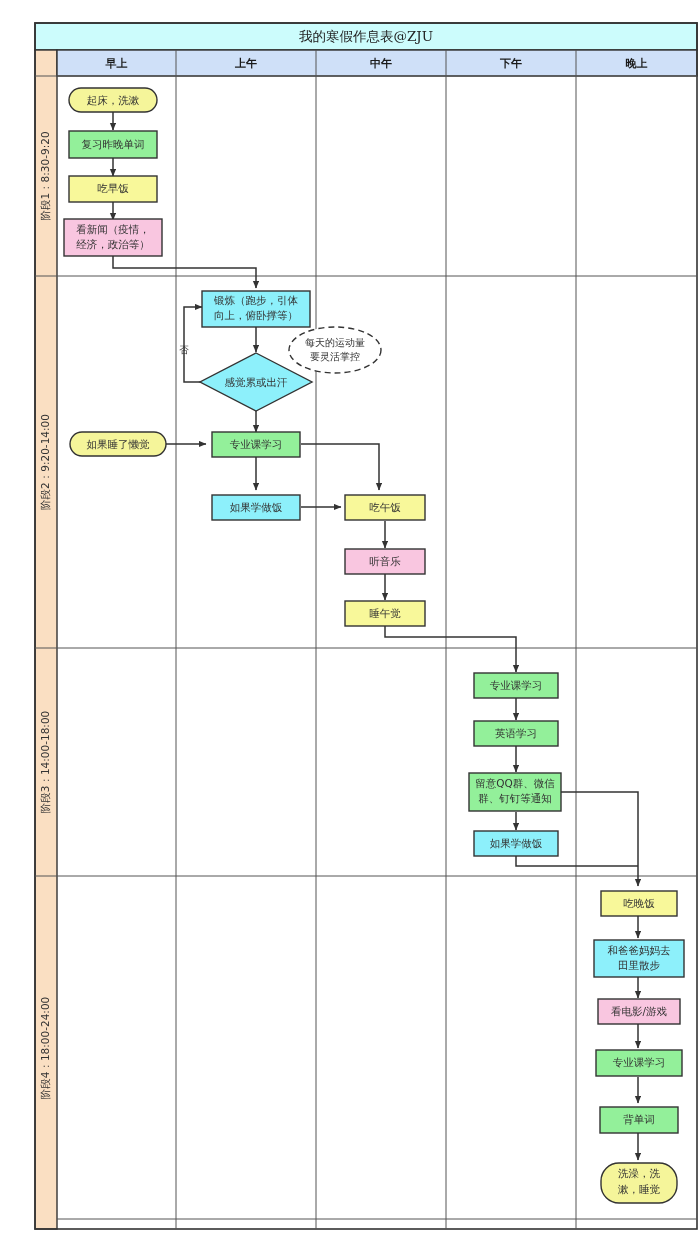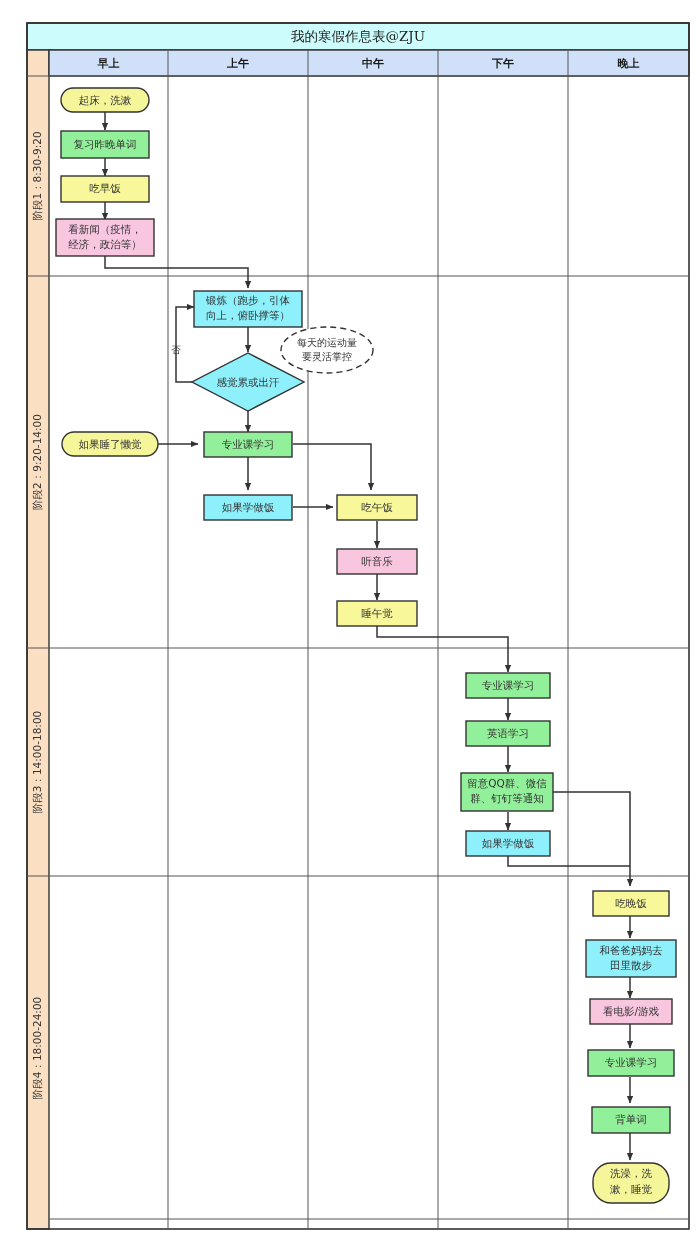--- a/index.html
+++ b/index.html
@@ -9,21 +9,21 @@
   }
   body {
     width: 700px;
     height: 1250px;
     font-family: "DejaVu Sans", "Liberation Sans", sans-serif;
     position: relative;
     overflow: hidden;
   }
   #chart-root {
     position: absolute;
-    left: 8px; top: 0;
+    left: 16px; top: 0;
     width: 580px;
     height: 1250px;
   }
   svg { display: block; }
 
   .node-text {
     font-size: 10.5px;
     fill: #333333;
     text-anchor: middle;
     dominant-baseline: middle;

